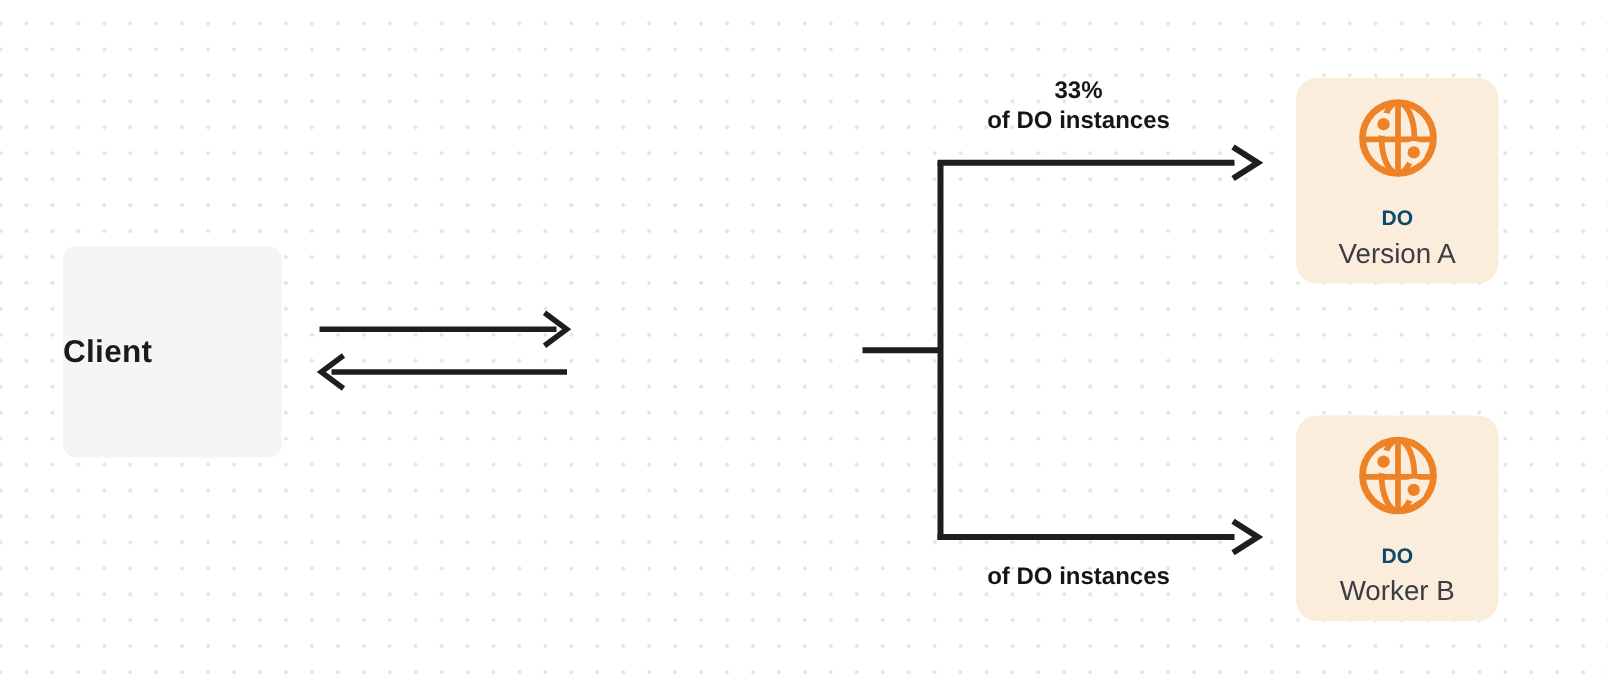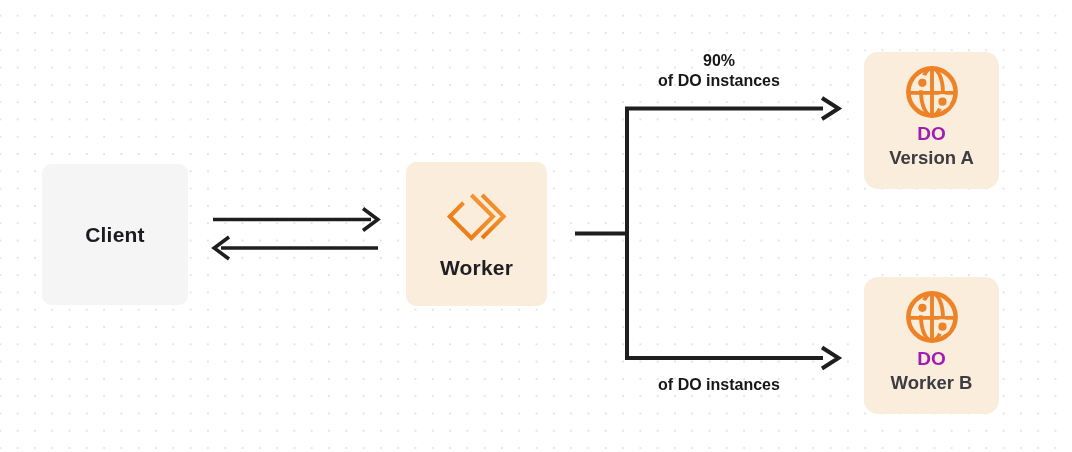--- a/index.html
+++ b/index.html
@@ -4,32 +4,32 @@
 <style>
   html,body{margin:0;padding:0;background:#fff;}
   .canvas{
     position:relative;width:1072px;height:452px;overflow:hidden;
     background-color:#ffffff;
     background-image:radial-gradient(circle, #E7E4E0 1.15px, rgba(255,255,255,0) 1.3px);
     background-size:17.3px 17.3px;
     background-position:9px 7px;
     font-family:"Liberation Sans", sans-serif;
   }
-  .node{position:absolute;display:flex;align-items:center;justify-content:center;box-sizing:border-box;}
+  .node{position:absolute;display:flex;align-items:center;box-sizing:border-box;}
   .node-client{left:42px;top:164px;width:146px;height:141px;background:#F5F5F6;border-radius:9px;}
   .node-client .node-label{font-size:21px;font-weight:700;color:#1B1B1F;letter-spacing:.2px;}
   .node-worker{left:406px;top:162px;width:141px;height:144px;background:#FBEDDB;border-radius:10px;
     flex-direction:column;gap:16px;padding-top:4px;}
   .node-worker .node-label{font-size:21px;font-weight:700;color:#1F1F23;letter-spacing:.2px;}
   .node-do{left:864px;width:135px;height:137px;background:#FBEDDB;border-radius:14px;
     flex-direction:column;justify-content:flex-start;padding-top:12px;}
   .node-do-a{top:52px;}
   .node-do-b{top:277px;}
-  .do-title{font-size:19px;font-weight:700;color:#a21caf;line-height:24px;margin-top:2px;}
-  .do-subtitle{font-size:18.5px;font-weight:700;color:#3C3C42;line-height:22px;margin-top:1px;}
+  .do-title{font-size:14px;font-weight:700;color:#0c4a6e;line-height:24px;margin-top:13px;}
+  .do-subtitle{font-size:18.5px;font-weight:400;color:#3C3C42;line-height:22px;margin-top:1px;}
   .branch-label{position:absolute;width:220px;left:609px;text-align:center;
     font-size:16px;font-weight:700;color:#161616;line-height:19.5px;}
   .branch-label-top{top:51px;}
   .branch-label-bottom{top:375px;}
   .overlay{position:absolute;left:0;top:0;width:1072px;height:452px;pointer-events:none;}
   .logo-svg{overflow:visible;display:block;}
   .globe-svg{display:block;}
 </style>
 </head>
 <body>
@@ -55,36 +55,23 @@
       <path d="M822 98 L838.5 108.5 L822 119"></path>
       <path d="M625 358 H823"></path>
       <path d="M822 347.5 L838.5 358 L822 368.5"></path>
     </g>
   </svg>
 
   <div class="node node-client">
     <span class="node-label">Client</span>
   </div>
 
-  <div class="node node-worker">
-    <svg class="logo-svg" width="59" height="47" viewBox="0 0 63 50" fill="none" xmlns="http://www.w3.org/2000/svg">
-      <defs>
-        <linearGradient id="wgrad" x1="0" y1="1" x2="1" y2="0">
-          <stop offset="0" stop-color="#EA750F"></stop>
-          <stop offset="1" stop-color="#F89B3C"></stop>
-        </linearGradient>
-      </defs>
-      <path d="M17.6 10.4 L3 25 L26 48 L49 25 L26 2" stroke="url(#wgrad)" stroke-width="4.4" stroke-linejoin="miter"></path>
-      <path d="M37.5 2 L60.5 25 L37.5 48" stroke="url(#wgrad)" stroke-width="4.4" stroke-linejoin="miter"></path>
-    </svg>
-    <span class="node-label">Worker</span>
-  </div>
 
   <div class="branch-label branch-label-top">
-    <div>90%</div>
+    <div>33%</div>
     <div>of DO instances</div>
   </div>
 
   <div class="branch-label branch-label-bottom">
     <div>of DO instances</div>
   </div>
 
   <div class="node node-do node-do-a">
     <svg class="globe-svg" width="56" height="56" viewBox="0 0 64 64" xmlns="http://www.w3.org/2000/svg">
       <g stroke="#ED8227" fill="none">

